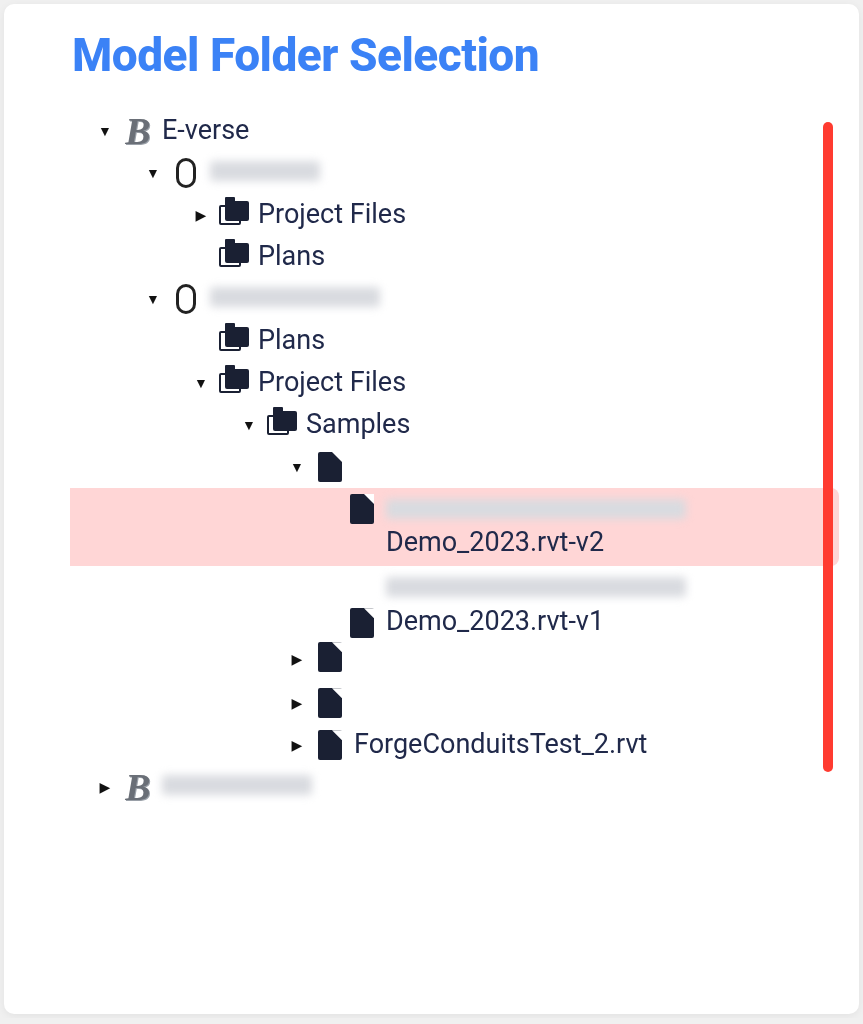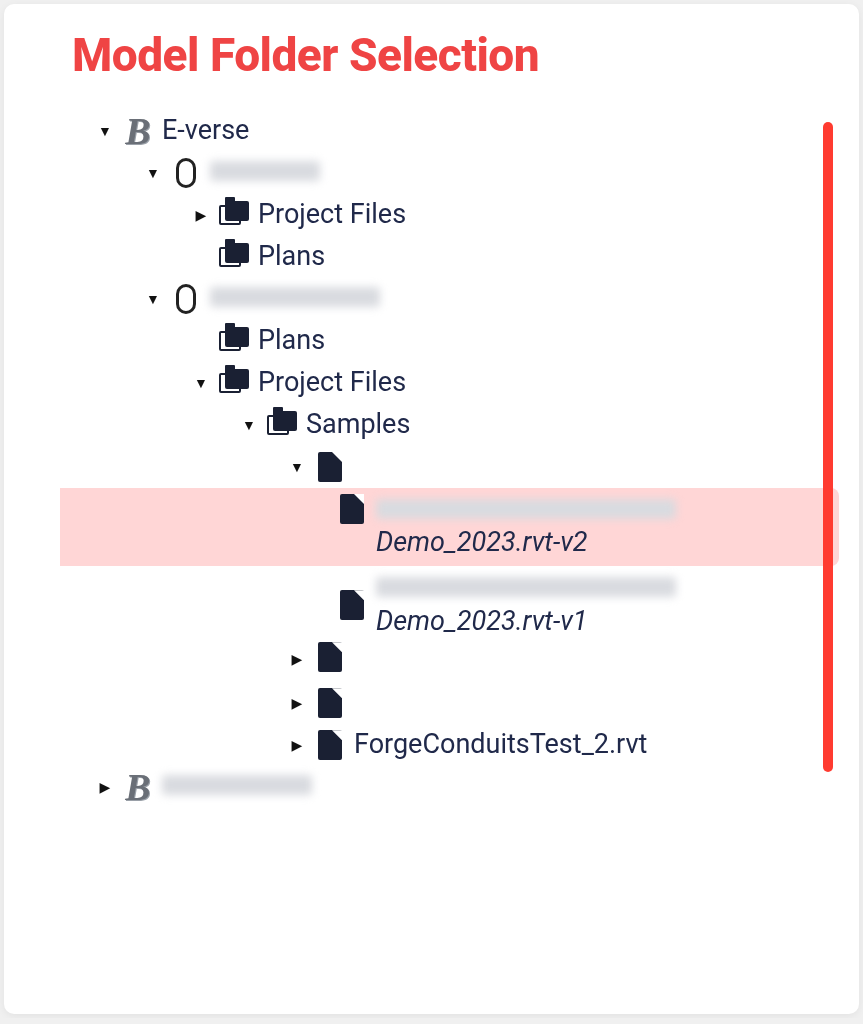--- a/index.html
+++ b/index.html
@@ -15,21 +15,21 @@
       border-radius: 10px;
       box-shadow: 0 2px 8px rgba(0,0,0,0.06);
       padding: 24px 20px 60px 48px;
       position: relative;
       min-height: 1010px;
     }
     h1.title {
       margin: 0 0 28px 20px;
       font-size: 46px;
       font-weight: 800;
-      color: #ef4444;
+      color: #3b82f6;
       letter-spacing: -0.5px;
     }
     .tree { font-size: 27px; color: #20294a; }
     .row {
       display: flex;
       align-items: center;
       min-height: 42px;
       padding: 2px 0;
     }
     .toggle {
@@ -121,21 +121,21 @@
       width: 10px; height: 10px;
       background: #fff;
       clip-path: polygon(0 0, 100% 100%, 100% 0);
     }
 
     .indent-1 { padding-left: 40px; }
     .indent-2 { padding-left: 88px; }
     .indent-3 { padding-left: 136px; }
     .indent-4 { padding-left: 184px; }
     .indent-5 { padding-left: 232px; }
-    .indent-6 { padding-left: 272px; margin-left: 8px; font-style: italic; }
+    .indent-6 { padding-left: 272px; margin-left: 18px; }
   </style>
 </head>
 <body>
 
 <div class="card">
   <h1 class="title">Model Folder Selection</h1>
 
   <div class="scroll-indicator"></div>
 
   <div class="tree">
@@ -236,21 +236,21 @@
           <span class="file-glyph"></span>
         </span>
       <span class="label">
         <span class="file-label">
           <span class="blur" style="width: 300px;"></span><br>
           <span>Demo_2023.rvt-v2</span>
         </span>
       </span>
     </div>
 
-    <div class="row indent-6" style="align-items:center; padding-top:6px;">
+    <div class="row indent-6" style="align-items:flex-end; padding-top:6px;">
       <span class="icon-slot">
           <span class="file-glyph"></span>
         </span>
       <span class="label">
         <span class="file-label">
           <span class="blur" style="width: 300px;"></span><br>
           <span>Demo_2023.rvt-v1</span>
         </span>
       </span>
     </div>

